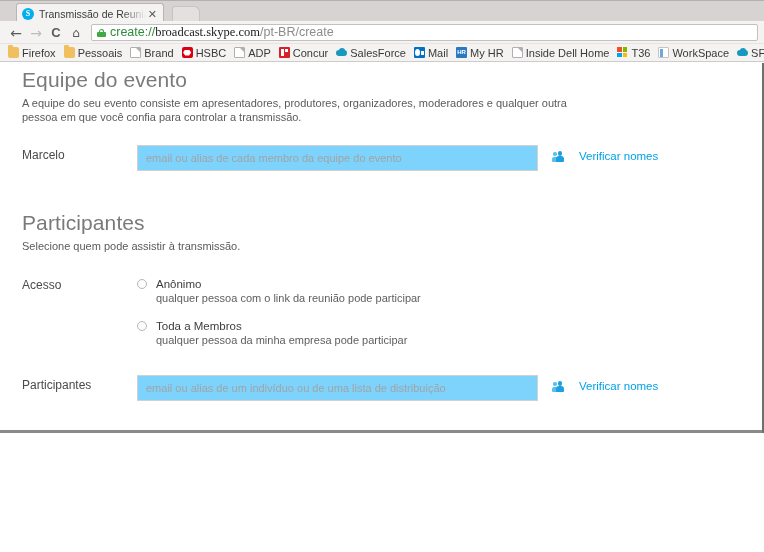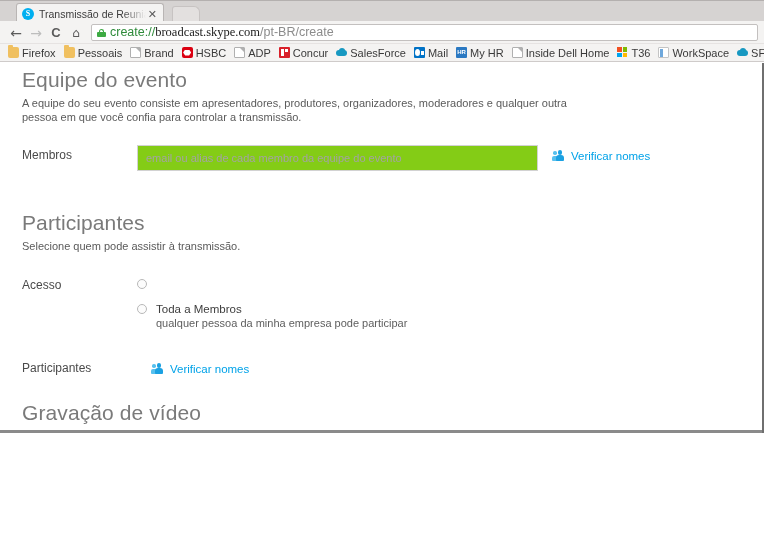--- a/index.html
+++ b/index.html
@@ -383,37 +383,38 @@
   }
   .form-static {
     font-size: 11.5px;
     color: #3d3d3d;
     padding-top: 3px;
   }
   .text-input {
     width: 401px;
     height: 26px;
     border: 1px solid #d2d2d2;
-    background: #84cc16;
+    background: #7dd3fc;
     box-sizing: border-box;
     font-size: 11px;
     color: #3d3d3d;
     padding: 0 8px;
     font-family: "Liberation Sans", sans-serif;
     outline: none;
   }
   .text-input::placeholder { color: #a3a3a3; }
 
   .check-names {
     display: flex;
-    align-items: flex-start;
+    align-items: flex-end;
     margin-left: 15px;
     padding-top: 5px;
     cursor: pointer;
     flex: 0 0 auto;
+    gap: 8px;
   }
   .people-icon {
     position: relative;
     width: 14px;
     height: 11px;
     flex: 0 0 auto;
     margin-right: 4px;
   }
   .people-icon .h1c {
     position: absolute;
@@ -623,21 +624,21 @@
   </div>
 
   <div class="viewport">
     <div class="page">
 
       <h1 class="section-title">Equipe do evento</h1>
       <p class="section-desc">A equipe do seu evento consiste em apresentadores, produtores, organizadores, moderadores e qualquer outra pessoa em que você confia para controlar a transmissão.</p>
 
 
       <div class="form-row" style="margin-top:21px;">
-        <div class="form-label">Membros</div>
+        <div class="form-label">Marcelo</div>
         <input class="text-input" type="text" placeholder="email ou alias de cada membro da equipe do evento" style="">
         <div class="check-names">
           <span class="people-icon">
             <span class="h2c"></span>
               <span class="b2c"></span>
             <span class="h1c"></span>
               <span class="b1c"></span>
           </span>
           <span class="check-names-label">Verificar nomes</span>
         </div>
@@ -646,33 +647,38 @@
       <div class="spacer-lg"></div>
 
       <h1 class="section-title">Participantes</h1>
       <p class="section-desc">Selecione quem pode assistir à transmissão.</p>
 
       <div class="form-row" style="margin-top:22px;">
         <div class="form-label">Acesso</div>
         <div class="radio-group" id="radio-group">
             <div class="radio-item">
               <span class="radio-dot"></span>
+              <div class="radio-texts">
+                <div class="radio-title">Anônimo</div>
+                <div class="radio-sub">qualquer pessoa com o link da reunião pode participar</div>
+              </div>
             </div>
             <div class="radio-item">
               <span class="radio-dot"></span>
               <div class="radio-texts">
                 <div class="radio-title">Toda a Membros</div>
                 <div class="radio-sub">qualquer pessoa da minha empresa pode participar</div>
               </div>
             </div>
           </div>
       </div>
 
       <div class="form-row" style="margin-top:27px;">
         <div class="form-label">Participantes</div>
+        <input class="text-input" type="text" placeholder="email ou alias de um indivíduo ou de uma lista de distribuição" style="">
         <div class="check-names">
           <span class="people-icon">
             <span class="h2c"></span>
               <span class="b2c"></span>
             <span class="h1c"></span>
               <span class="b1c"></span>
           </span>
           <span class="check-names-label">Verificar nomes</span>
         </div>
       </div>

